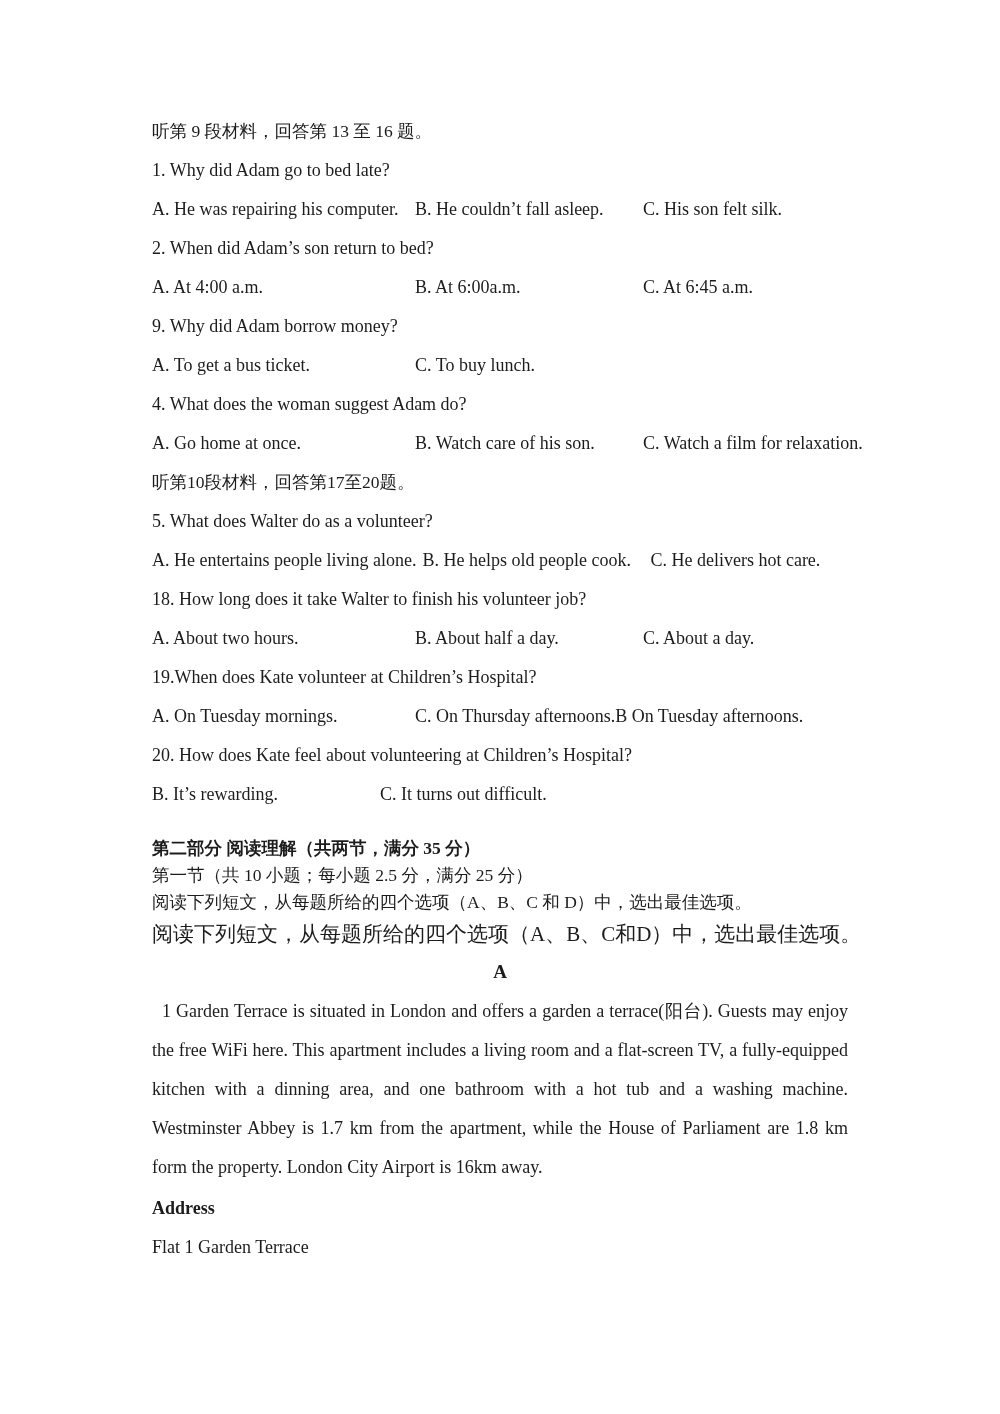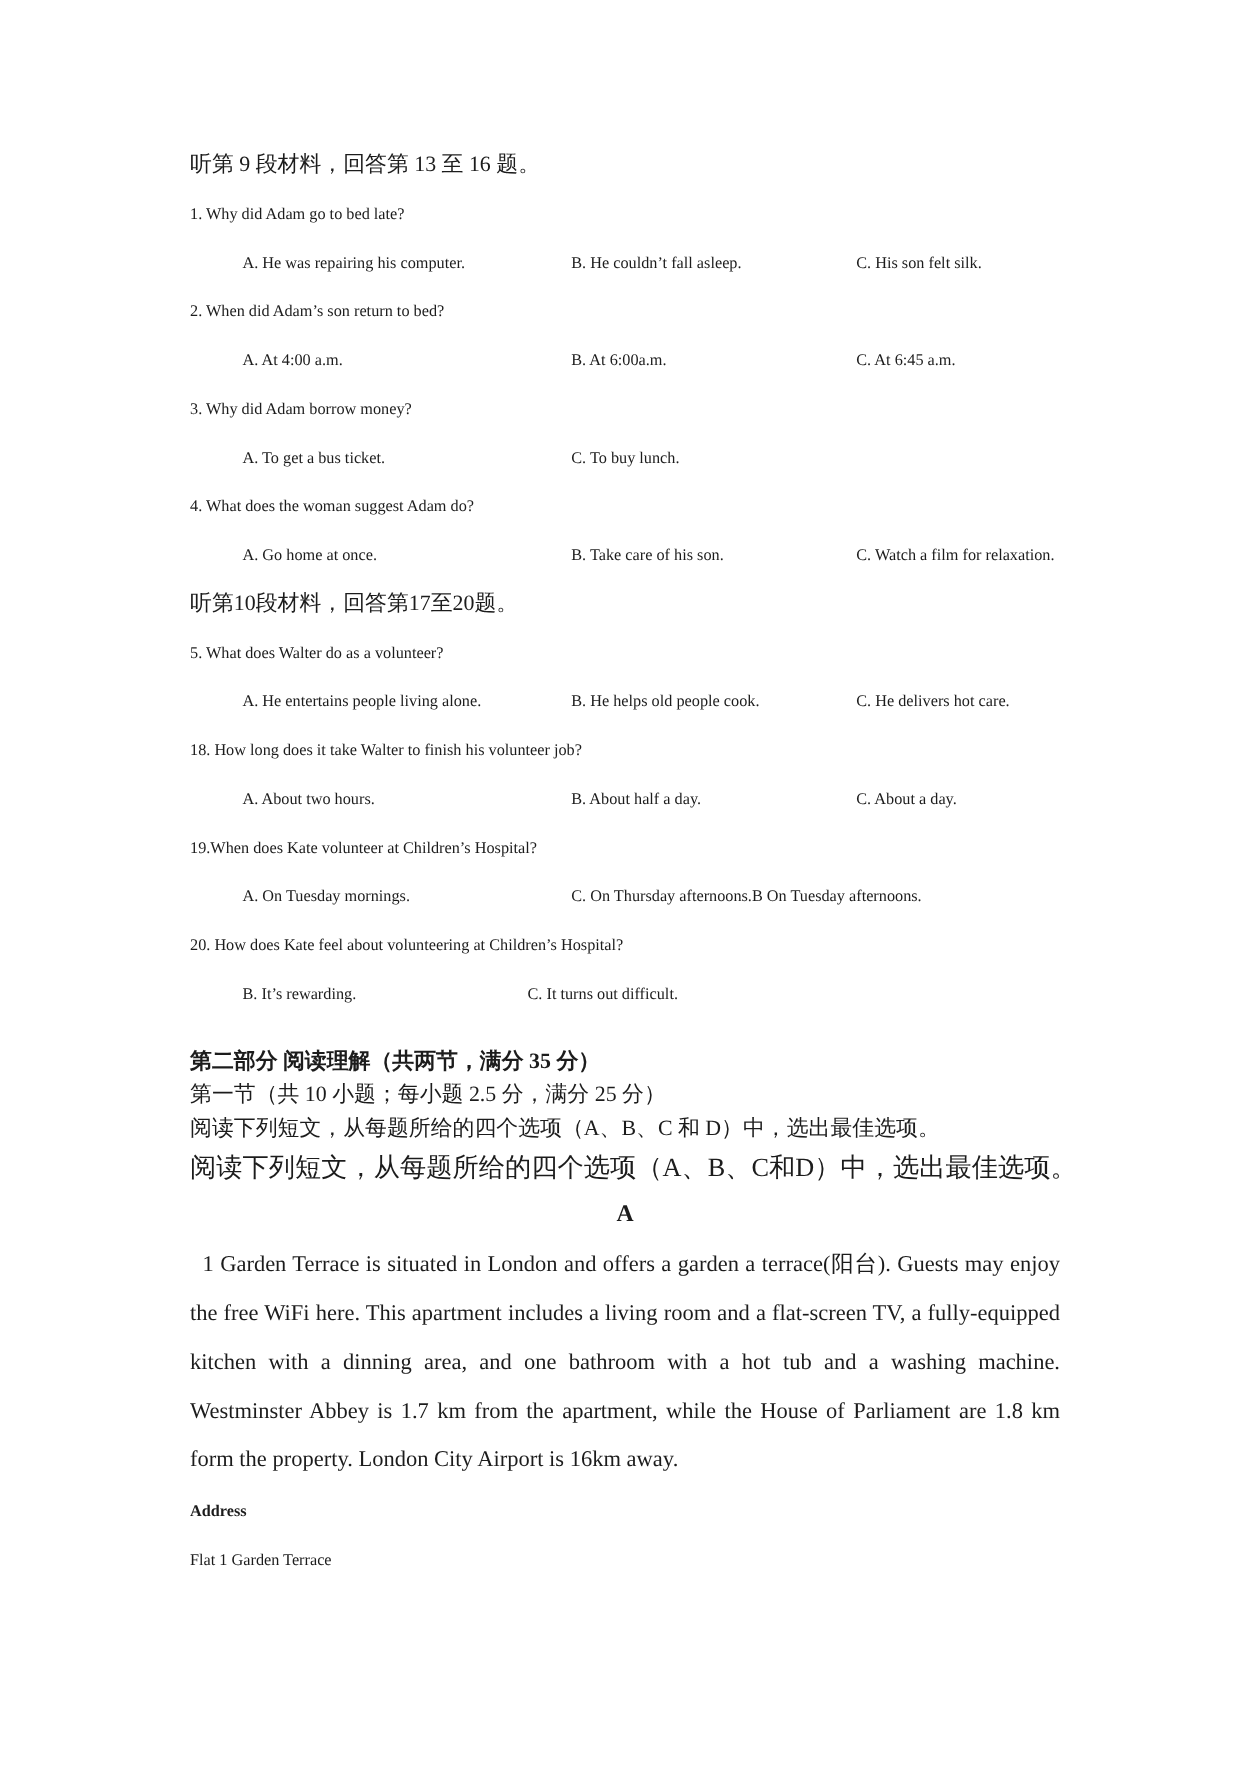--- a/index.html
+++ b/index.html
@@ -11,22 +11,22 @@
     font-family: "Liberation Serif", "DejaVu Serif", serif;
     box-sizing: border-box;
     padding: 112px 152px 0 152px;
     overflow: hidden;
   }
   .line {
     height: 39px;
     line-height: 39px;
     white-space: nowrap;
   }
-  .en { font-size: 13px; font-family: Liberation Serif, serif; }
-  .options-row { display: flex; margin-left: 42px; }
+  .en { font-size: 18px; font-family: Liberation Serif, serif; }
+  .options-row { display: flex; }
   .opt { display: inline-block; white-space: nowrap; }
   .opt-a { min-width: 263px; padding-right: 6px; box-sizing: border-box; }
   .opt-b { min-width: 228px; padding-right: 6px; box-sizing: border-box; }
   .zh-header { font-size: 17.5px; }
   .part-title {
     font-weight: bold;
     font-size: 17.5px;
     height: 27px; line-height: 27px;
     margin-top: 21px;
     white-space: nowrap;
@@ -82,30 +82,30 @@
     <span class="opt opt-c">C. His son felt silk.</span>
   </div>
 
   <div class="line en">2. When did Adam’s son return to bed?</div>
   <div class="line en options-row">
     <span class="opt opt-a">A. At 4:00 a.m.</span>
     <span class="opt opt-b">B. At 6:00a.m.</span>
     <span class="opt opt-c">C. At 6:45 a.m.</span>
   </div>
 
-  <div class="line en">3. Why did Adam borrow money?</div>
+  <div class="line en">9. Why did Adam borrow money?</div>
   <div class="line en options-row">
     <span class="opt opt-a">A. To get a bus ticket.</span>
     <span class="opt opt-c">C. To buy lunch.</span>
   </div>
 
   <div class="line en">4. What does the woman suggest Adam do?</div>
   <div class="line en options-row">
     <span class="opt opt-a">A. Go home at once.</span>
-    <span class="opt opt-b">B. Take care of his son.</span>
+    <span class="opt opt-b">B. Watch care of his son.</span>
     <span class="opt opt-c">C. Watch a film for relaxation.</span>
   </div>
 
   <div class="line zh-header">听第10段材料，回答第17至20题。</div>
 
   <div class="line en">5. What does Walter do as a volunteer?</div>
   <div class="line en options-row">
     <span class="opt opt-a">A. He entertains people living alone.</span>
     <span class="opt opt-b">B. He helps old people cook.</span>
     <span class="opt opt-c">C. He delivers hot care.</span>

